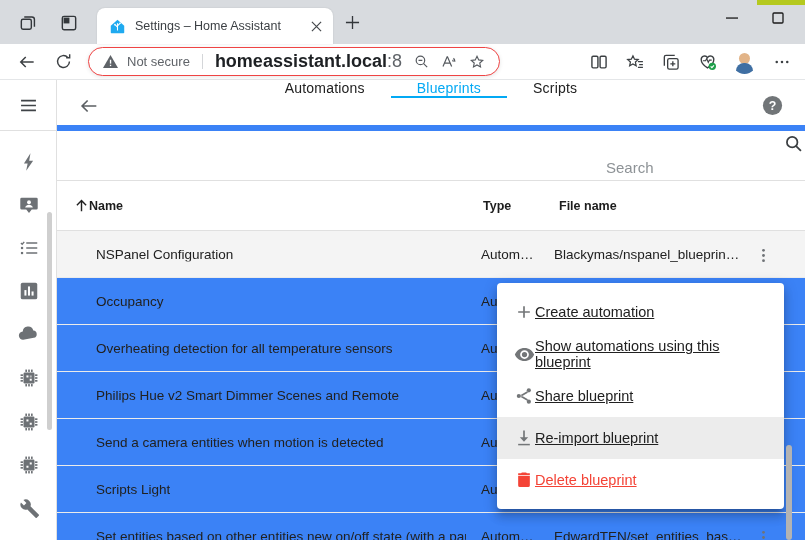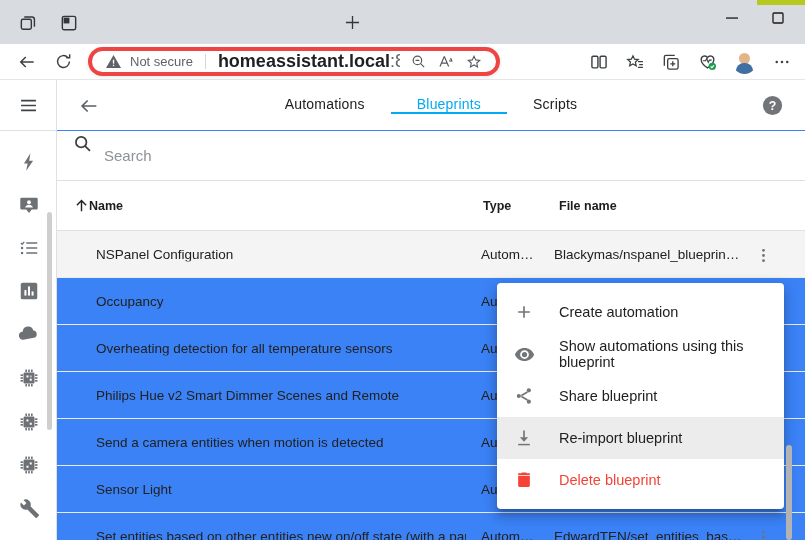--- a/index.html
+++ b/index.html
@@ -17,21 +17,21 @@
   .tab-title { flex:1; font-size:12.5px; color:#3b3f43; white-space:nowrap; overflow:hidden; margin-left:9px; }
   .tab-close { width:18px; height:18px; display:flex; align-items:center; justify-content:center; color:#45494d; border-radius:4px; cursor:pointer; }
   .btn-newtab { position:absolute; left:341px; top:11px; width:22px; height:22px; color:#33373b; display:flex; align-items:center; justify-content:center; cursor:pointer; }
   .winctl { position:absolute; top:9px; width:18px; height:18px; color:#1b1b1b; display:flex; align-items:center; justify-content:center; cursor:pointer; }
   .ctl-min { right:64px; }
   .ctl-max { right:18px; }
 
   
   .toolbar { height:36px; background:#fff; border-bottom:1px solid #e4e6e8; display:flex; align-items:center; padding:0 12px 0 16px; gap:14px; }
   .tb-icon { width:22px; height:22px; color:#3c4043; display:flex; align-items:center; justify-content:center; flex:0 0 auto; cursor:pointer; }
-  .addrbar { flex:0 0 auto; width:412px; height:29px; background:#fff; border:4px solid #ef4444; box-shadow:0 1px 4px rgba(0,0,0,.10); border-radius:15px; display:flex; align-items:center; padding:0 12px 0 13px; gap:8px; }
+  .addrbar { flex:0 0 auto; width:412px; height:29px; background:#fff; border:1px solid #ef4444; box-shadow:0 1px 4px rgba(0,0,0,.10); border-radius:15px; display:flex; align-items:center; padding:0 12px 0 13px; gap:8px; }
   .addr-sec { font-size:13px; color:#5f6368; white-space:nowrap; }
   .addr-div { width:1px; height:15px; background:#d4d6d9; margin:0 4px; }
   .addr-url { flex:1; font-size:18px; color:#5f6368; white-space:nowrap; overflow:hidden; }
   .addr-host { color:#1e2124; }
   .addr-icon { width:20px; height:20px; color:#55595e; display:flex; align-items:center; justify-content:center; cursor:pointer; flex:0 0 auto; }
   .tb-spacer { flex:1; }
   .avatar { width:25px; height:25px; border-radius:50%; flex:0 0 auto; cursor:pointer;
     background: radial-gradient(circle at 50% 38%, #e8b audio 0%, transparent 0%),
                 linear-gradient(180deg,#cfe3f4 0 56%, #4d7fb5 56%);
     position:relative; overflow:hidden; }
@@ -44,28 +44,28 @@
   
   .sidebar { position:absolute; left:0; top:0; width:57px; height:460px; background:#fff; border-right:1px solid #e0e0e0; }
   .sb-top { height:51px; border-bottom:1px solid #e0e0e0; position:relative; }
   .sbi { position:absolute; left:16px; width:25px; height:25px; color:#6d7175; display:flex; align-items:center; justify-content:center; cursor:pointer; }
   .sb-menu { top:14px; color:#3f4347; }
   .sb-scroll { position:absolute; left:47px; top:132px; width:5px; height:218px; background:#cfcfcf; border-radius:3px; }
 
   
   .main { position:absolute; left:57px; top:0; width:748px; height:460px; background:#fff; }
 
-  .ha-header { position:relative; height:51px; border-bottom:1px solid #3b82f6; display:flex; align-items:center; justify-content:center; }
+  .ha-header { position:relative; height:51px; border-bottom:6px solid #3b82f6; display:flex; align-items:flex-start; justify-content:center; }
   .ha-back { position:absolute; left:19px; top:13px; width:25px; height:25px; color:#5b5f63; display:flex; align-items:center; justify-content:center; cursor:pointer; }
   .nav-tabs { display:flex; align-items:stretch; }
   .nav-tab { display:flex; align-items:center; padding:0 26px; font-size:14px; letter-spacing:.2px; color:#212121; cursor:pointer; border-bottom:2px solid transparent; }
   .nav-tab.active { color:#03a9f4; border-bottom-color:#03a9f4; font-weight:400; }
   .ha-help { position:absolute; right:21px; top:14px; width:23px; height:23px; cursor:pointer; }
 
-  .searchrow { height:50px; border-bottom:1px solid #e0e0e0; display:flex; align-items:flex-start; padding-left:13px; }
+  .searchrow { height:50px; border-bottom:1px solid #e0e0e0; display:flex; align-items:flex-end; padding-left:13px;flex-direction:column; }
   .search-icn { width:24px; height:24px; color:#3a3e41; display:flex; align-items:center; justify-content:center; }
   .search-input { border:none; outline:none; flex:1; height:100%; font-size:15px; color:#212121; margin-left:10px; font-family:inherit; background:transparent; }
   .search-input::placeholder { color:#8d9296; }
 
   .thead { position:relative; height:50px; border-bottom:1px solid #e0e0e0; font-size:12.5px; font-weight:700; color:#1d1d1d; }
   .th-name { position:absolute; left:32px; top:18px; }
   .th-sort { position:absolute; left:16px; top:16px; width:18px; height:18px; color:#212121; }
   .th-type { position:absolute; left:426px; top:18px; }
   .th-file { position:absolute; left:502px; top:18px; }
 
@@ -73,21 +73,21 @@
   .row.sel { background:#f4f4f4; }
   .cell { position:absolute; top:50%; transform:translateY(-50%); white-space:nowrap; }
   .cname { left:39px; max-width:370px; overflow:hidden; }
   .ctype { left:424px; }
   .cfile { left:497px; }
   .dots { position:absolute; left:694px; top:12px; width:24px; height:24px; color:#6f7377; display:flex; align-items:center; justify-content:center; cursor:pointer; }
 
   
   .menu { position:absolute; left:497px; top:203px; width:287px; background:#fff; border-radius:4px; padding:8px 0; z-index:20;
     box-shadow:0 5px 5px -3px rgba(0,0,0,.2), 0 8px 10px 1px rgba(0,0,0,.14), 0 3px 14px 2px rgba(0,0,0,.12); }
-  .mi { height:42px; display:flex; align-items:center; padding:0 16px; gap:24px; font-size:14.5px; color:#212121; cursor:pointer; }
+  .mi { height:42px; display:flex; align-items:center; padding:0 16px; font-size:14.5px; color:#212121; cursor:pointer;text-decoration:underline; }
   .mi.hover { background:#ececec; }
   .mi.danger { color:#f44336; }
   .mi-icn { width:22px; height:22px; color:#737678; display:flex; align-items:center; justify-content:center; flex:0 0 auto; }
   .mi.danger .mi-icn { color:#f44336; }
 
   .page-scroll { position:absolute; left:786px; top:365px; width:6px; height:95px; background:#b3b3b3; border-radius:3px; z-index:30; }
 
   svg { display:block; }
 </style>
 </head>
@@ -102,20 +102,34 @@
           <path d="M7.5 4.8h9.2a3 3 0 0 1 3 3v8.7"></path>
         </svg>
     </div>
     <div class="strip-btn btn-tabactions">
       <svg width="20" height="20" viewBox="0 0 24 24" fill="none" stroke="currentColor" stroke-width="1.7">
           <rect x="4" y="4" width="16" height="16" rx="2"></rect>
           <rect x="5.5" y="5.5" width="7" height="7" fill="currentColor" stroke="none"></rect>
         </svg>
     </div>
 
+    <div class="tab">
+      <svg width="17" height="17" viewBox="0 0 24 24">
+        <path d="M12 2.5l9.5 8.5v9.5a1 1 0 0 1-1 1h-17a1 1 0 0 1-1-1V11z" fill="#1faaf0"></path>
+        <path d="M12 7.5v10M12 13l-3.2-3.2M12 11l3.2-3.2" stroke="#fff" stroke-width="1.5" fill="none"></path>
+        <circle cx="8.4" cy="9.4" r="1.2" fill="#fff"></circle>
+          <circle cx="15.6" cy="7.4" r="1.2" fill="#fff"></circle>
+      </svg>
+      <span class="tab-title">Settings – Home Assistant</span>
+      <span class="tab-close">
+        <svg width="11" height="11" viewBox="0 0 12 12" stroke="currentColor" stroke-width="1.3">
+            <path d="M1 1l10 10M11 1L1 11"></path>
+          </svg>
+      </span>
+    </div>
 
     <div class="btn-newtab">
       <svg width="15" height="15" viewBox="0 0 16 16" stroke="currentColor" stroke-width="1.4">
           <path d="M8 1v14M1 8h14"></path>
         </svg>
     </div>
 
     <div class="winctl ctl-min">
       <svg width="12" height="12" viewBox="0 0 12 12">
           <rect x="0" y="5.4" width="12" height="1.3" fill="currentColor"></rect>
@@ -427,21 +441,21 @@
         <span class="cell cfile"></span>
         <span class="dots">
             <svg width="19" height="19" viewBox="0 0 24 24" fill="currentColor">
               <circle cx="12" cy="5.5" r="1.8"></circle>
               <circle cx="12" cy="12" r="1.8"></circle>
               <circle cx="12" cy="18.5" r="1.8"></circle>
             </svg>
           </span>
       </div>
       <div class="row">
-        <span class="cell cname">Sensor Light</span>
+        <span class="cell cname">Scripts Light</span>
         <span class="cell ctype">Autom…</span>
         <span class="cell cfile"></span>
         <span class="dots">
             <svg width="19" height="19" viewBox="0 0 24 24" fill="currentColor">
               <circle cx="12" cy="5.5" r="1.8"></circle>
               <circle cx="12" cy="12" r="1.8"></circle>
               <circle cx="12" cy="18.5" r="1.8"></circle>
             </svg>
           </span>
       </div>

